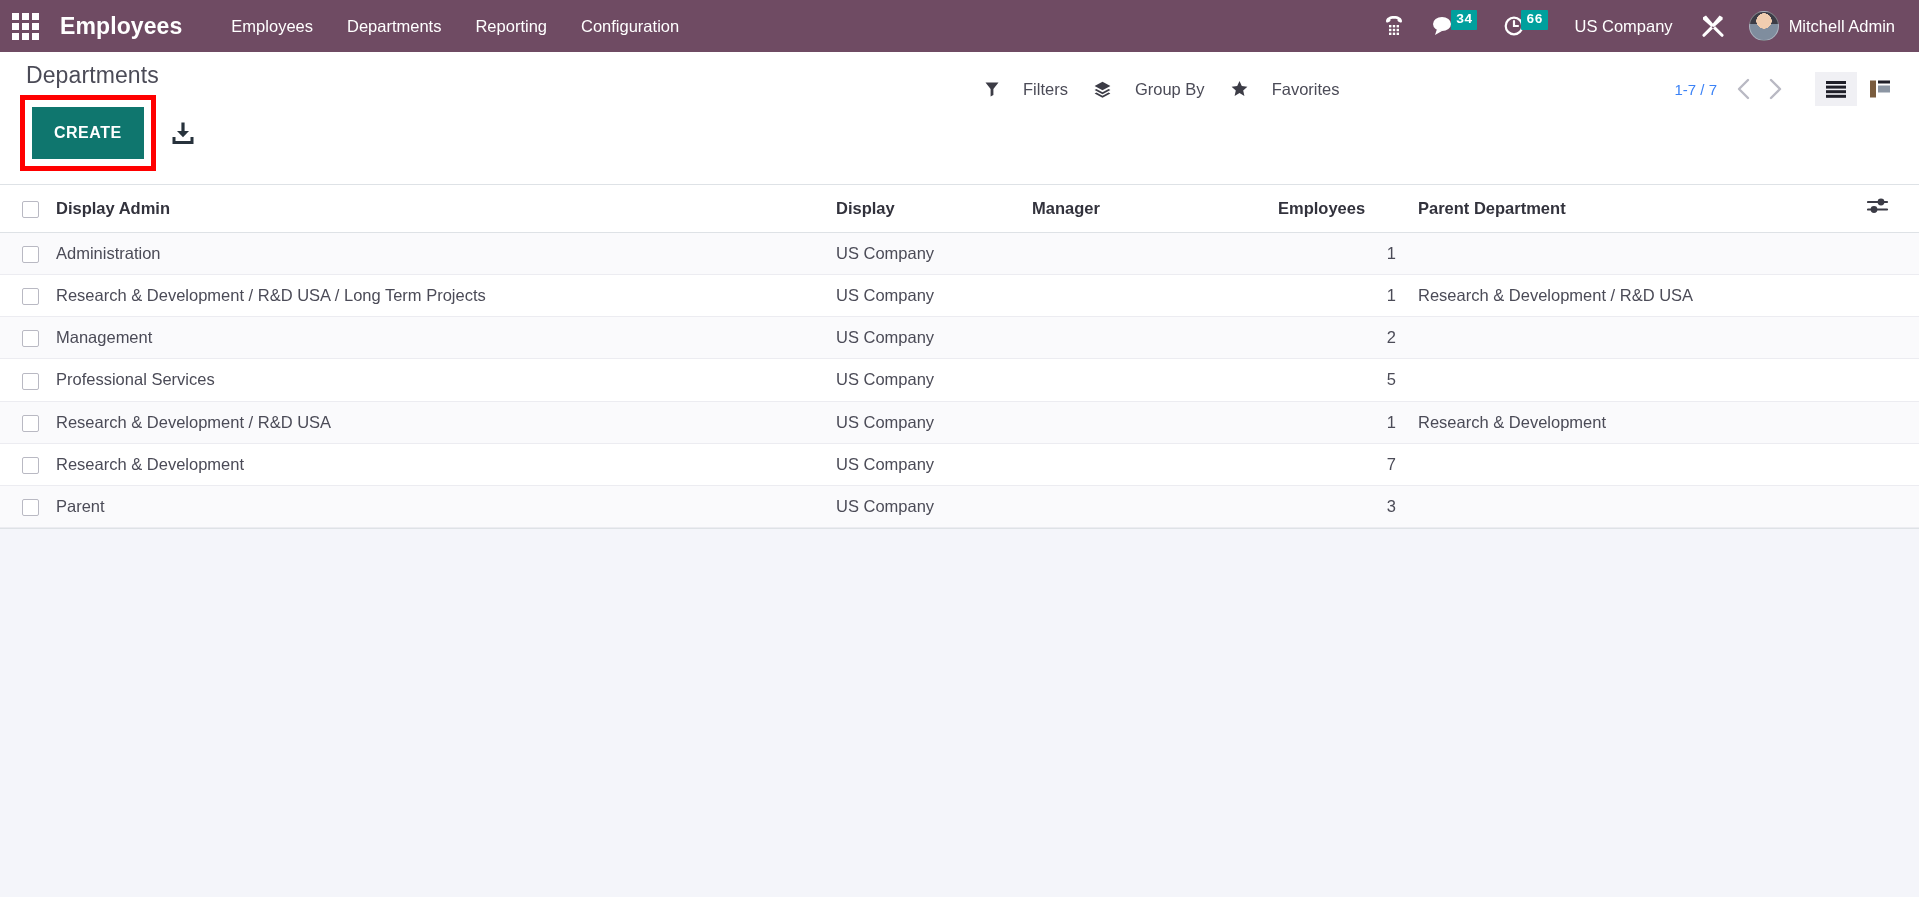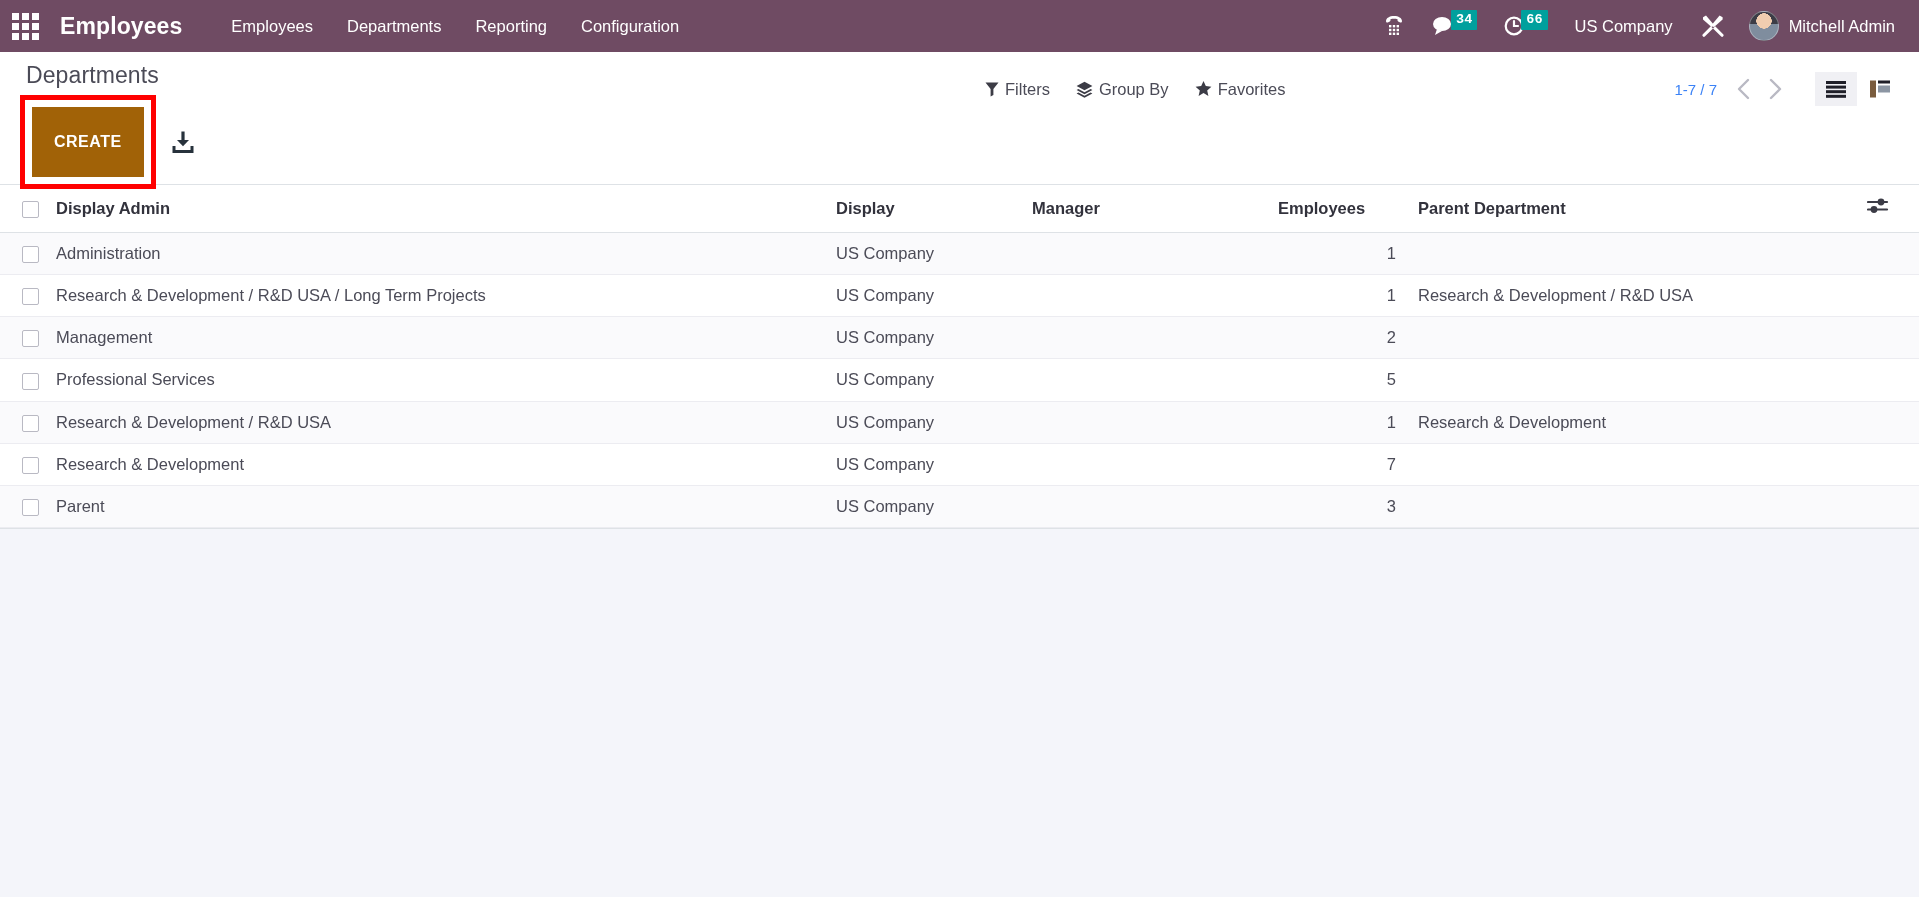--- a/index.html
+++ b/index.html
@@ -119,27 +119,27 @@
     margin: 0 0 6px 6px;
   }
   .btn-row { display: flex; align-items: center; gap: 0; }
   .create-highlight {
     border: 5px solid #ff0000;
     padding: 7px;
     display: inline-block;
     background: #ffffff;
   }
   .btn-create {
-    background: #a16207;
+    background: #0f766e;
     color: #ffffff;
     border: none;
     font-size: 16px;
     font-weight: 700;
     letter-spacing: .5px;
-    padding: 26px 22px;
+    padding: 17px 22px;
     cursor: pointer;
     font-family: "Liberation Sans", sans-serif;
     display: block;
   }
   .export-icon {
     margin-left: 14px;
     cursor: pointer;
     display: flex; align-items: center;
   }
 
@@ -164,21 +164,21 @@
   .search-input::placeholder { color: #b4b4be; }
   .search-icon-btn { cursor: pointer; display: flex; padding-left: 8px; }
 
   .filter-row {
     display: flex;
     align-items: center;
     margin-top: 14px;
   }
   .filter-btn {
     display: flex; align-items: center;
-    gap: 6px;
+    gap: 24px;
     font-size: 16.5px;
     color: #4b4b57;
     cursor: pointer;
     padding: 4px 16px 4px 10px;
     white-space: nowrap;
   }
   .pager {
     margin-left: auto;
     display: flex;
     align-items: center;

